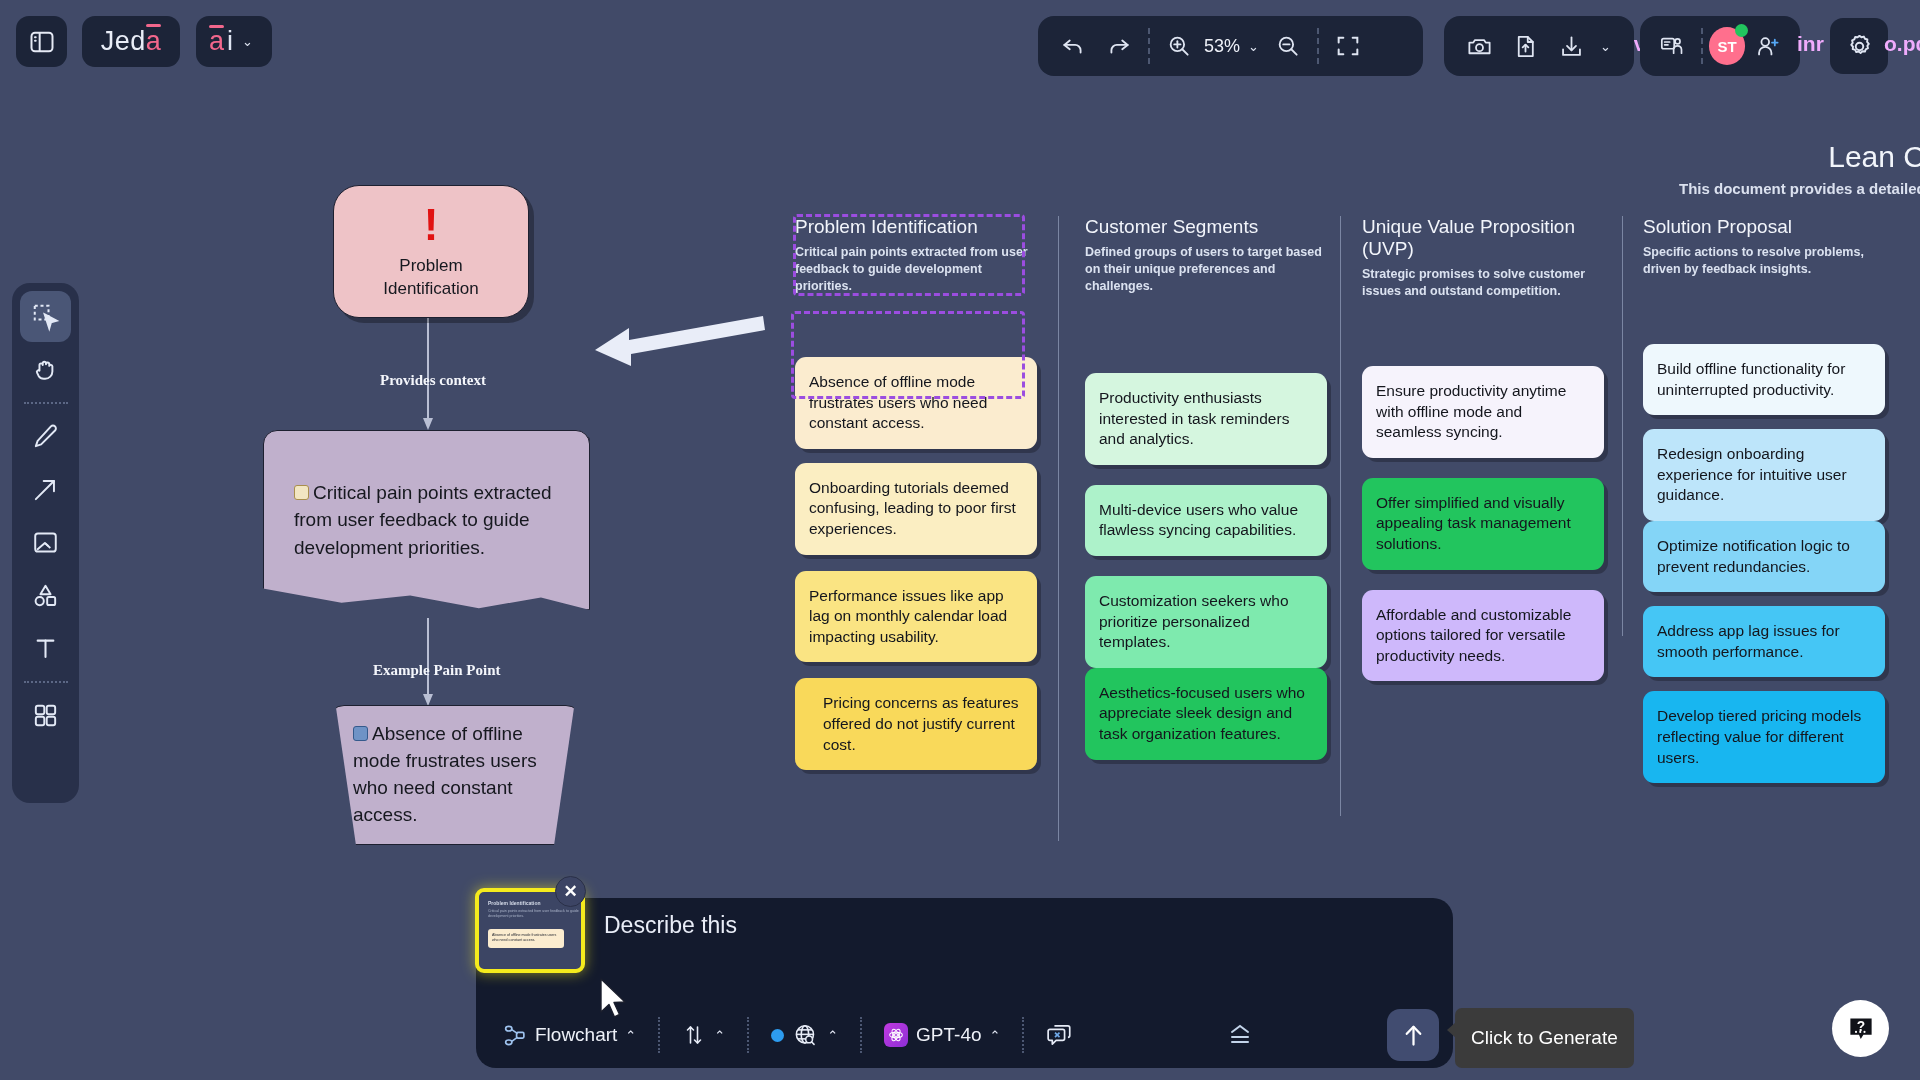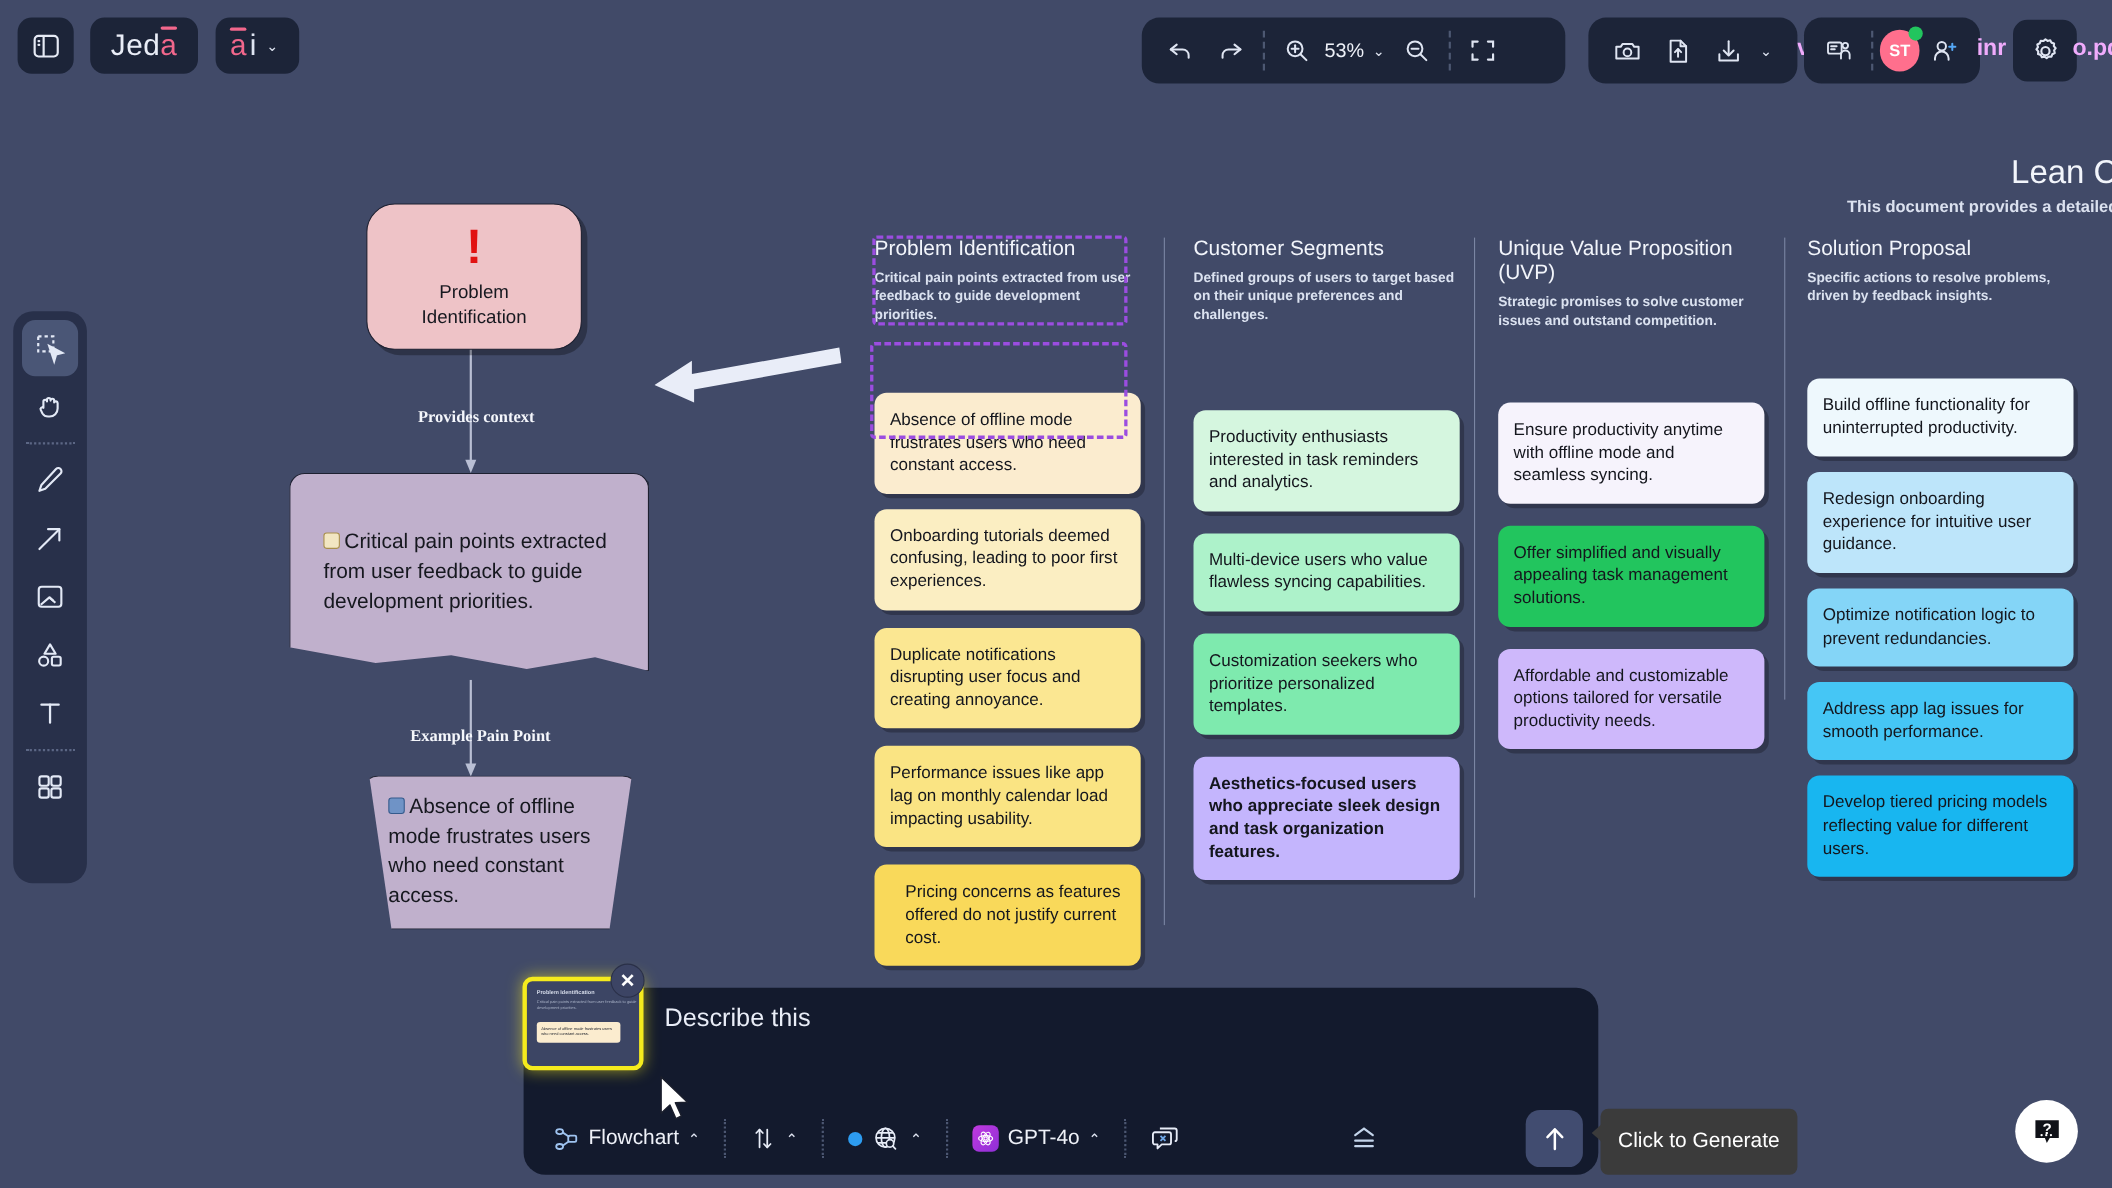--- a/index.html
+++ b/index.html
@@ -269,51 +269,50 @@
     <div class="canvas-title">Lean Canva</div>
     <div class="canvas-sub">This document provides a detailed analysis based on the context data compiled into</div>
 
     <div id="columns-root">
         <div class="col" style="left: 795px;">
           <div class="col-head">Problem Identification</div>
           <div class="col-desc">Critical pain points extracted from user feedback to guide development priorities.</div>
           <div class="cards" style="margin-top: 62px;">
             <div class="card" style="background: rgb(251, 236, 207); margin-top: 0px;">Absence of offline mode frustrates users who need constant access.</div>
             <div class="card" style="background: rgb(251, 238, 194); margin-top: 14px;">Onboarding tutorials deemed confusing, leading to poor first experiences.</div>
-            <div class="card" style="background: rgb(251, 231, 146); margin-top: 16px;">Duplicate notifications disrupting user focus and creating annoyance.</div>
             <div class="card" style="background: rgb(250, 228, 131); margin-top: 16px;">Performance issues like app lag on monthly calendar load impacting usability.</div>
             <div class="card" style="background: rgb(249, 217, 90); margin-top: 16px; padding-left: 28px;">Pricing concerns as features offered do not justify current cost.</div>
           </div>
         </div>
         <div class="col" style="left: 1085px;">
           <div class="col-head">Customer Segments</div>
           <div class="col-desc">Defined groups of users to target based on their unique preferences and challenges.</div>
           <div class="cards" style="margin-top: 78px;">
             <div class="card" style="background: rgb(213, 246, 223); margin-top: 0px;">Productivity enthusiasts interested in task reminders and analytics.</div>
             <div class="card" style="background: rgb(173, 242, 202); margin-top: 20px;">Multi-device users who value flawless syncing capabilities.</div>
             <div class="card" style="background: rgb(126, 234, 174); margin-top: 20px;">Customization seekers who prioritize personalized templates.</div>
-            <div class="card" style="background: #c4b5fd; margin-top: 20px; font-weight: bold;">Aesthetics-focused users who appreciate sleek design and task organization features.</div>
+            <div class="card" style="background: #22c55e; ">Aesthetics-focused users who appreciate sleek design and task organization features.</div>
           </div>
         </div>
         <div class="col" style="left: 1362px;">
           <div class="col-head">Unique Value Proposition (UVP)</div>
           <div class="col-desc">Strategic promises to solve customer issues and outstand competition.</div>
           <div class="cards" style="margin-top: 66px;">
             <div class="card" style="background: rgb(246, 243, 252); margin-top: 0px;">Ensure productivity anytime with offline mode and seamless syncing.</div>
             <div class="card" style="background: #22c55e; margin-top: 20px;">Offer simplified and visually appealing task management solutions.</div>
             <div class="card" style="background: rgb(206, 184, 251); margin-top: 20px;">Affordable and customizable options tailored for versatile productivity needs.</div>
           </div>
         </div>
         <div class="col" style="left: 1643px;">
           <div class="col-head">Solution Proposal</div>
           <div class="col-desc">Specific actions to resolve problems, driven by feedback insights.</div>
           <div class="cards" style="margin-top: 66px;">
             <div class="card" style="background: rgb(238, 248, 253); margin-top: 0px;">Build offline functionality for uninterrupted productivity.</div>
             <div class="card" style="background: rgb(189, 229, 250); margin-top: 14px;">Redesign onboarding experience for intuitive user guidance.</div>
-            <div class="card" style="background: rgb(132, 213, 247); margin-top: 14px;">Optimize notification logic to prevent redundancies.</div>
+            <div class="card" style="background: rgb(132, 213, 247); ">Optimize notification logic to prevent redundancies.</div>
             <div class="card" style="background: rgb(69, 198, 245); margin-top: 14px;">Address app lag issues for smooth performance.</div>
             <div class="card" style="background: rgb(24, 182, 240); margin-top: 14px;">Develop tiered pricing models reflecting value for different users.</div>
           </div>
         </div>
         <div class="col-sep" style="left: 1058px; height: 625px;"></div>
         <div class="col-sep" style="left: 1340px; height: 600px;"></div>
         <div class="col-sep" style="left: 1622px; height: 420px;"></div>
       </div>
 
     <div class="sel-outline" style="left:793px;top:214px;width:232px;height:82px;"></div>

